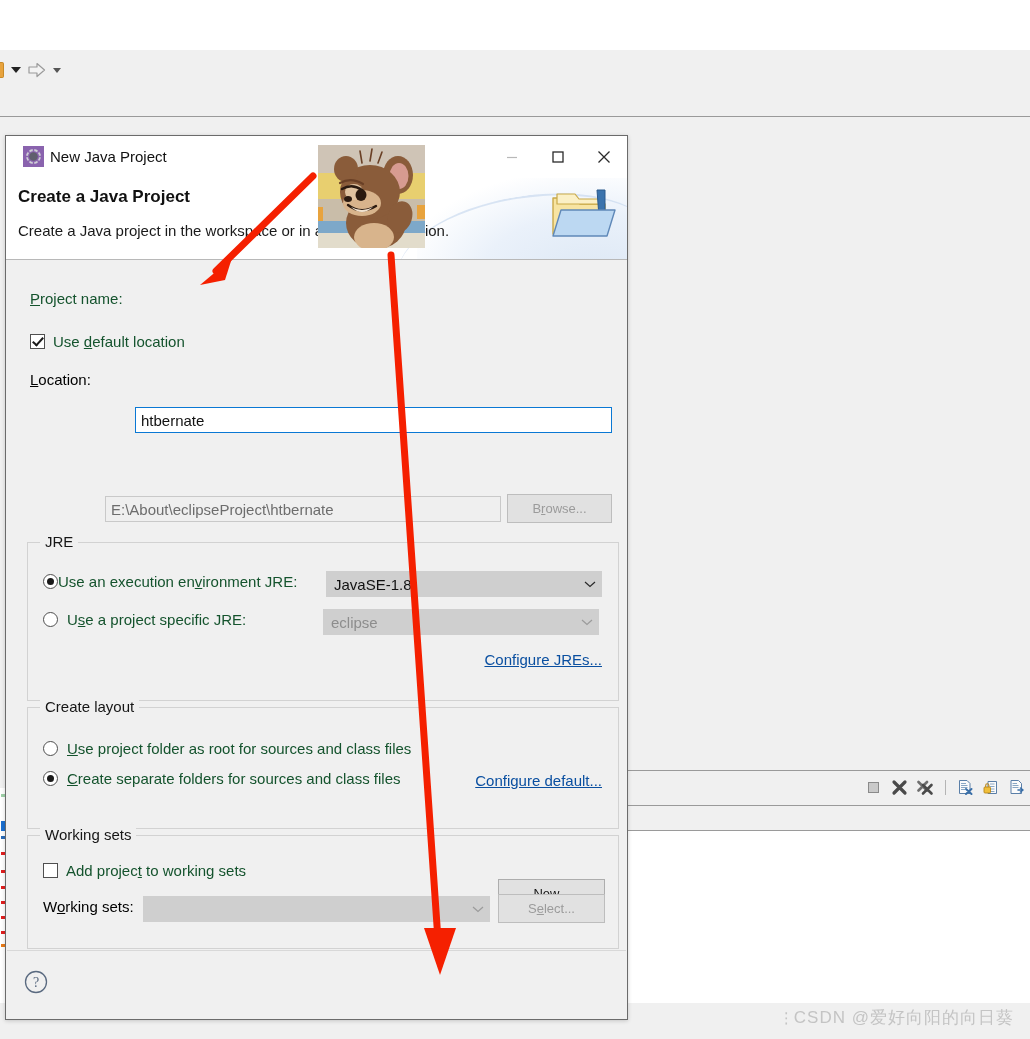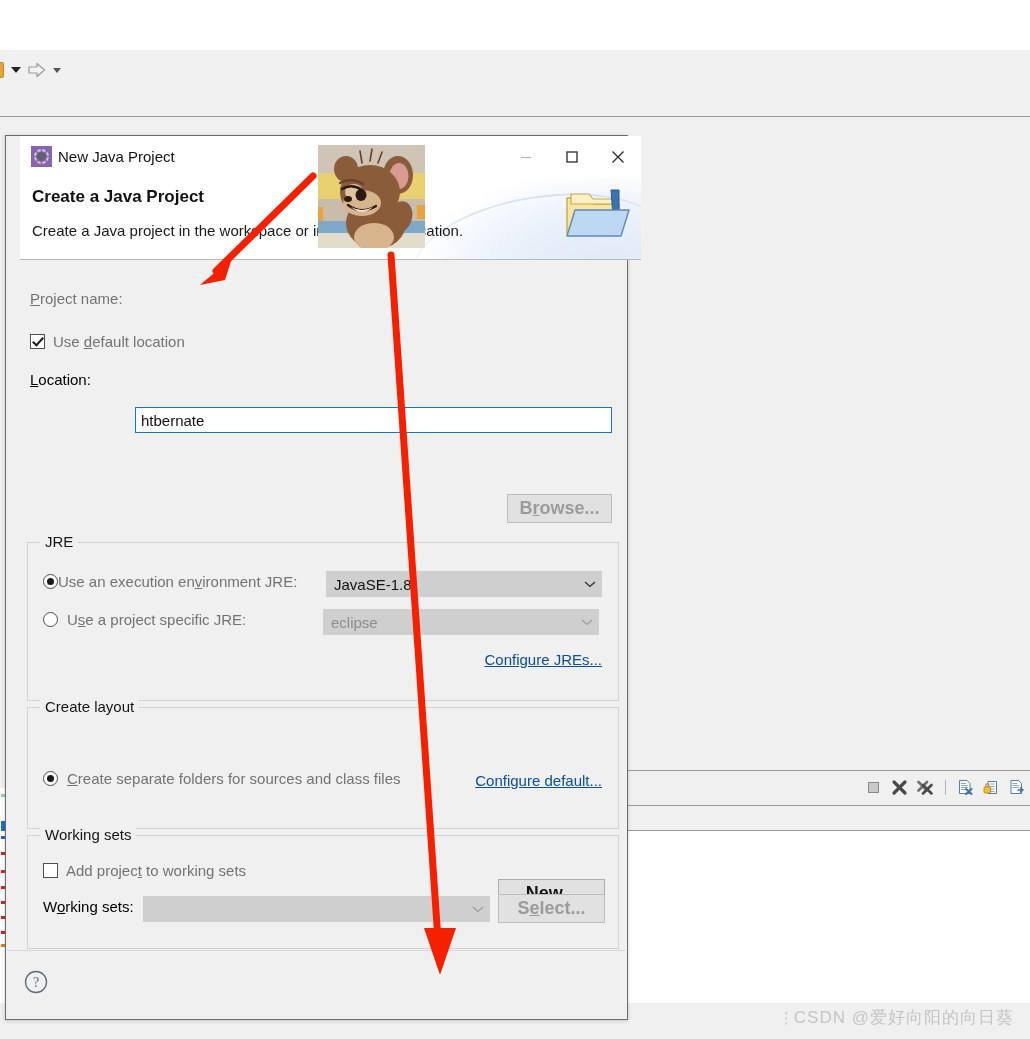--- a/index.html
+++ b/index.html
@@ -168,27 +168,28 @@
     position: absolute;
     left: 5px; top: 135px;
     width: 623px; height: 885px;
     background: #f0f0f0;
     border: 1px solid #6b6b6b;
     box-sizing: border-box;
     box-shadow: 0 1px 4px rgba(0,0,0,0.18);
   }
   .dlg-header {
     position: absolute;
-    left: 14px; top: 0;
+    left: 0; top: 0;
     width: 100%;
     height: 124px;
     background: #ffffff;
     box-sizing: border-box;
     border-bottom: 1px solid #b8b8b8;
     overflow: hidden;
+    padding-left: 6px;
   }
   .titlebar {
     position: relative;
     height: 42px;
   }
   .title-icon {
     position: absolute;
     left: 11px; top: 10px;
     width: 21px; height: 21px;
   }
@@ -262,21 +263,21 @@
     width: 100%;
     bottom: 68px;
     background: #f0f0f0;
   }
 
   .row {
     position: absolute;
     display: flex;
     align-items: center;
   }
-  .lbl { font-size: 15px; color: #737373; white-space: nowrap; }
+  .lbl { font-size: 15px; color: #14532d; white-space: nowrap; }
   .lbl.disabled { color: #000000; }
   .u { text-decoration: underline; }
 
   .textfield {
     box-sizing: border-box;
     background: #ffffff;
     border: 1px solid #0a78d4;
     font-size: 15px;
     color: #111;
     padding: 2px 4px 2px 5px;
@@ -288,29 +289,28 @@
   .textfield.readonly {
     background: #efefef;
     border: 1px solid #c9c9c9;
     color: #6d6d6d;
   }
 
   .btn {
     box-sizing: border-box;
     background: #e1e1e1;
     border: 1px solid #adadad;
-    font-size: 18px;
+    font-size: 13px;
     color: #151515;
     font-family: "Liberation Sans", sans-serif;
     height: 30px;
     display: flex;
     align-items: center;
     justify-content: center;
     cursor: default;
-    font-weight: bold;
   }
   .btn.disabled { color: #9b9b9b; background: #e1e1e1; border-color: #bdbdbd; }
   .btn.default {
     border: 2px solid #0a78d4;
     background: #e1e1e1;
   }
 
   .chk {
     width: 15px; height: 15px;
     box-sizing: border-box;
@@ -589,20 +589,21 @@
       <input class="textfield" type="text" style="position: absolute; left: 129px; top: 147px; width: 477px;" value="htbernate">
 
       <div class="row" style="left:24px; top:73px; gap:8px;">
         <span class="chk checked"></span>
         <span class="lbl">Use <span class="u">d</span>efault location</span>
       </div>
 
       <div class="row" style="left:24px; top:111px;">
         <span class="lbl disabled"><span class="u">L</span>ocation:</span>
       </div>
+      <input class="textfield readonly" type="text" disabled="" style="position: absolute; left: 99px; top: 236px; width: 396px;" value="E:\About\eclipseProject\htbernate">
       <div class="btn disabled" style="position:absolute; left:501px; top:234px; width:105px; height:29px;">
         <span>B<span class="u">r</span>owse...</span>
       </div>
 
       <div class="group" style="left:21px; top:282px; width:592px; height:159px;">
         <div class="group-title">JRE</div>
 
         <div class="row" style="left:15px; top:30px; ">
           <span class="radio checked"></span>
           <span class="lbl">Use an execution en<span class="u">v</span>ironment JRE:</span>
@@ -628,20 +629,24 @@
               </svg>
           </span>
         </div>
 
         <span class="link" style="position:absolute; right:16px; top:108px;">Configure JREs...</span>
       </div>
 
       <div class="group" style="left:21px; top:447px; width:592px; height:122px;">
         <div class="group-title">Create layout</div>
 
+        <div class="row" style="left:15px; top:32px; gap:9px;">
+          <span class="radio"></span>
+          <span class="lbl"><span class="u">U</span>se project folder as root for sources and class files</span>
+        </div>
 
         <div class="row" style="left:15px; top:62px; gap:9px;">
           <span class="radio checked"></span>
           <span class="lbl"><span class="u">C</span>reate separate folders for sources and class files</span>
         </div>
         <span class="link" style="position:absolute; right:16px; top:64px;">Configure default...</span>
       </div>
 
       <div class="group" style="left:21px; top:575px; width:592px; height:114px;">
         <div class="group-title">Working sets</div>

